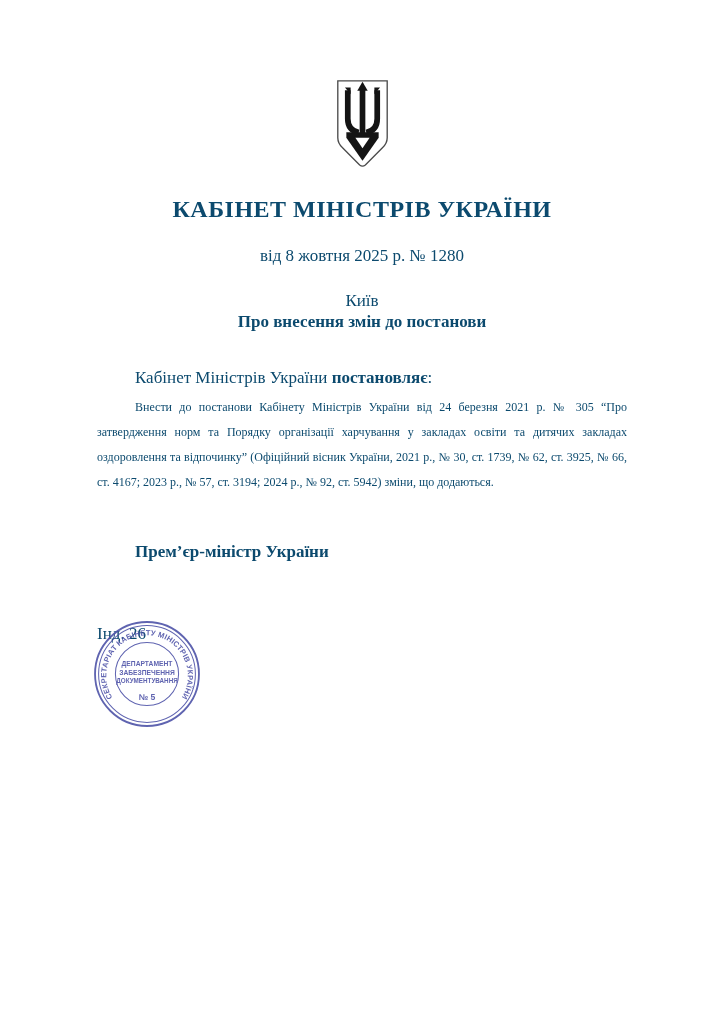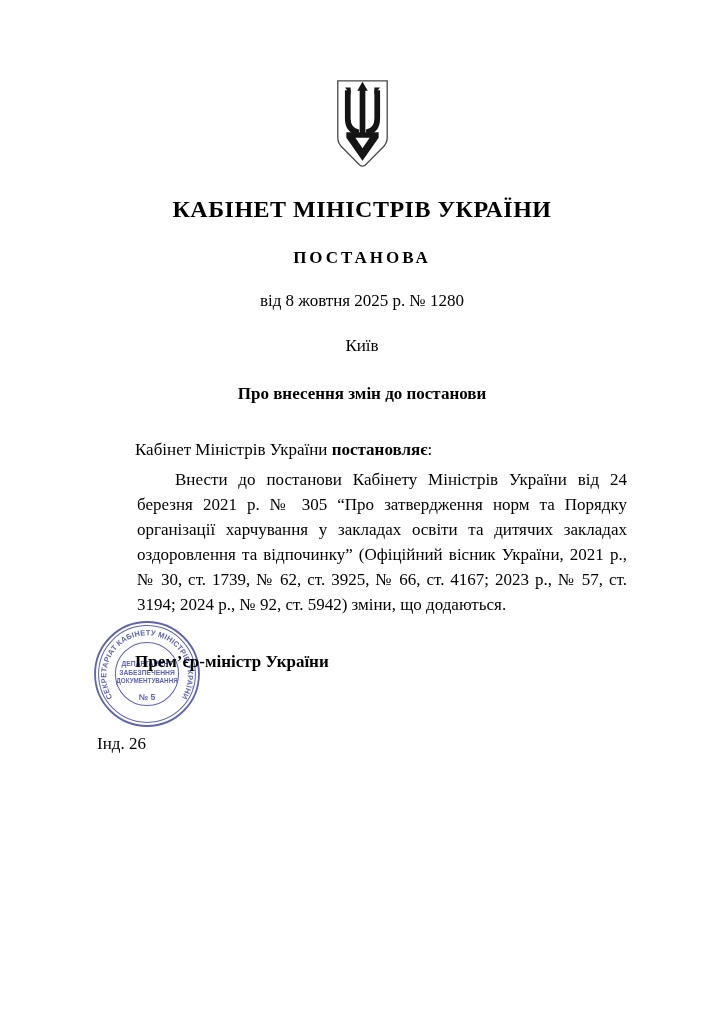--- a/index.html
+++ b/index.html
@@ -3,46 +3,46 @@
 <meta charset="utf-8">
 <style>
   html,body{margin:0;padding:0;background:#ffffff;}
   .page{
     width:724px;height:1024px;
     box-sizing:border-box;
     padding:78px 97px 0 97px;
     position:relative;
     background:#ffffff;
     font-family:"Liberation Serif","DejaVu Serif",serif;
-    color:#000000;
+    color:#0c4a6e;
     overflow:hidden;
   }
   .emblem{display:block;margin:0 auto;width:57px;height:95px;}
   .org-title{
     font-size:24px;font-weight:bold;text-align:center;
     margin:22px 0 0;letter-spacing:.5px;line-height:28px;
   }
   .doc-type{
     font-size:17px;font-weight:bold;text-align:center;
     letter-spacing:3px;margin-top:24px;line-height:21px;
   }
   .date-line{font-size:17px;text-align:center;margin-top:22px;line-height:21px;}
   .city{font-size:17px;text-align:center;margin-top:24px;line-height:21px;}
   .doc-title{
     font-size:17px;font-weight:bold;text-align:center;
-    margin-top:27px;line-height:22px;
+    line-height:22px;
   }
   .intro{font-size:17px;line-height:25px;text-indent:38px;margin-top:32px;}
   .intro .b{font-weight:bold;}
   .para{
-    font-size:17px;line-height:25px;text-indent:38px;
-    text-align:justify;margin-top:5px;margin-left:40px;
+    font-size:12px;line-height:25px;text-indent:38px;
+    text-align:justify;margin-top:5px;
   }
   .sig-row{
-    margin-top:34px;display:flex;justify-content:space-between;
+    margin-top:46px;display:flex;justify-content:space-between;
     font-size:17px;font-weight:bold;line-height:22px;
     padding-left:38px;position:relative;z-index:2;
   }
   .stamp{
     position:absolute;left:93px;top:620px;width:108px;height:108px;
     z-index:1;opacity:.88;
   }
   .stamp text, .stamp textPath{
     font-family:"Liberation Sans","DejaVu Sans",sans-serif;
   }
@@ -62,21 +62,20 @@
     </g>
     <path d="M30,4 L35.5,13.5 H24.5 Z" fill="#141414"></path>
     <path d="M11.5,10 H17.5 V17 Z" fill="#141414"></path>
     <path d="M48.5,10 H42.5 V17 Z" fill="#141414"></path>
     <path d="M13,57 H47 L47,63 L30,87 L13,63 Z" fill="#141414"></path>
     <path d="M22.5,63 L30,74 L37.5,63 Z" fill="#ffffff"></path>
   </svg>
 
   <h1 class="org-title">КАБІНЕТ МІНІСТРІВ УКРАЇНИ</h1>
 
-  <div class="doc-type">ПОСТАНОВА</div>
 
   <div class="date-line">від 8 жовтня 2025 р. № 1280</div>
 
   <div class="city">Київ</div>
 
   <div class="doc-title">
     <div>Про внесення змін до постанови</div>
   </div>
 
   <div class="intro"><span>Кабінет Міністрів України </span><span class="b">постановляє</span><span>:</span></div>

